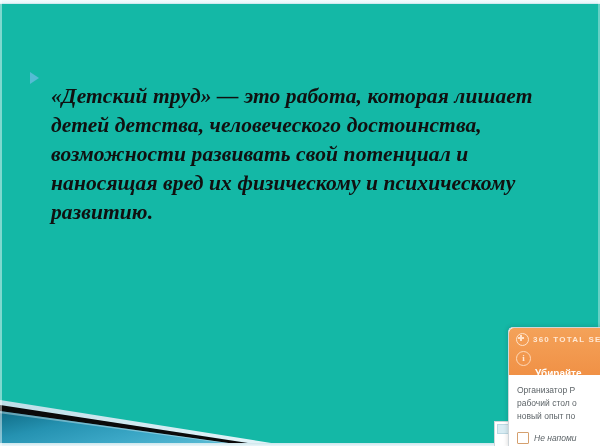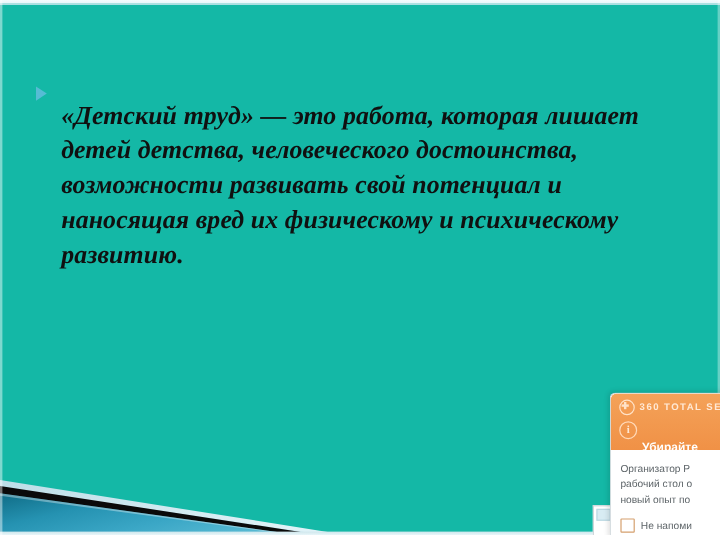--- a/index.html
+++ b/index.html
@@ -209,20 +209,21 @@
     flex: 0 0 auto;
     width: 10px;
     height: 10px;
     border: 1px solid #d5a06e;
     background: #ffffff;
     border-radius: 1px;
   }
   #popup-reminder-label {
     font-size: 8.5px;
     color: #5d6468;
+    font-style: italic;
   }
 
   
   #window-edge-sliver {
     position: absolute;
     left: 494px;
     top: 421px;
     width: 14px;
     height: 25px;
     z-index: 9;

